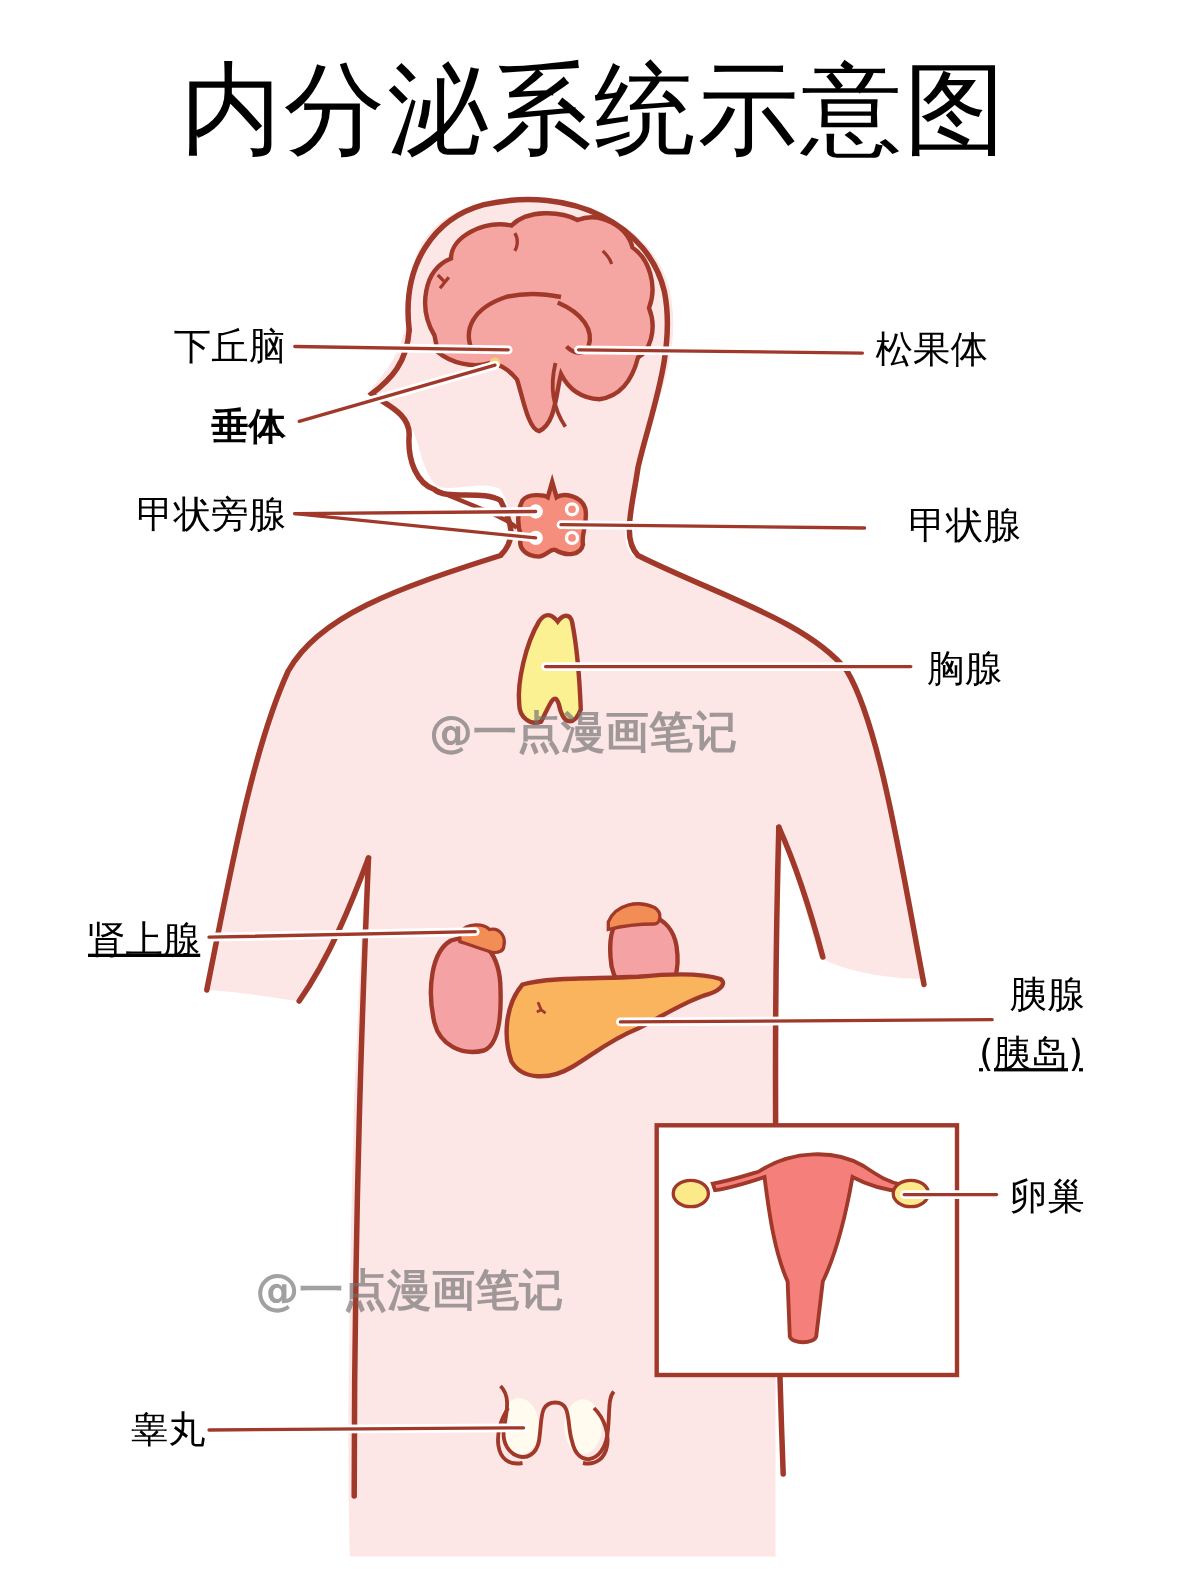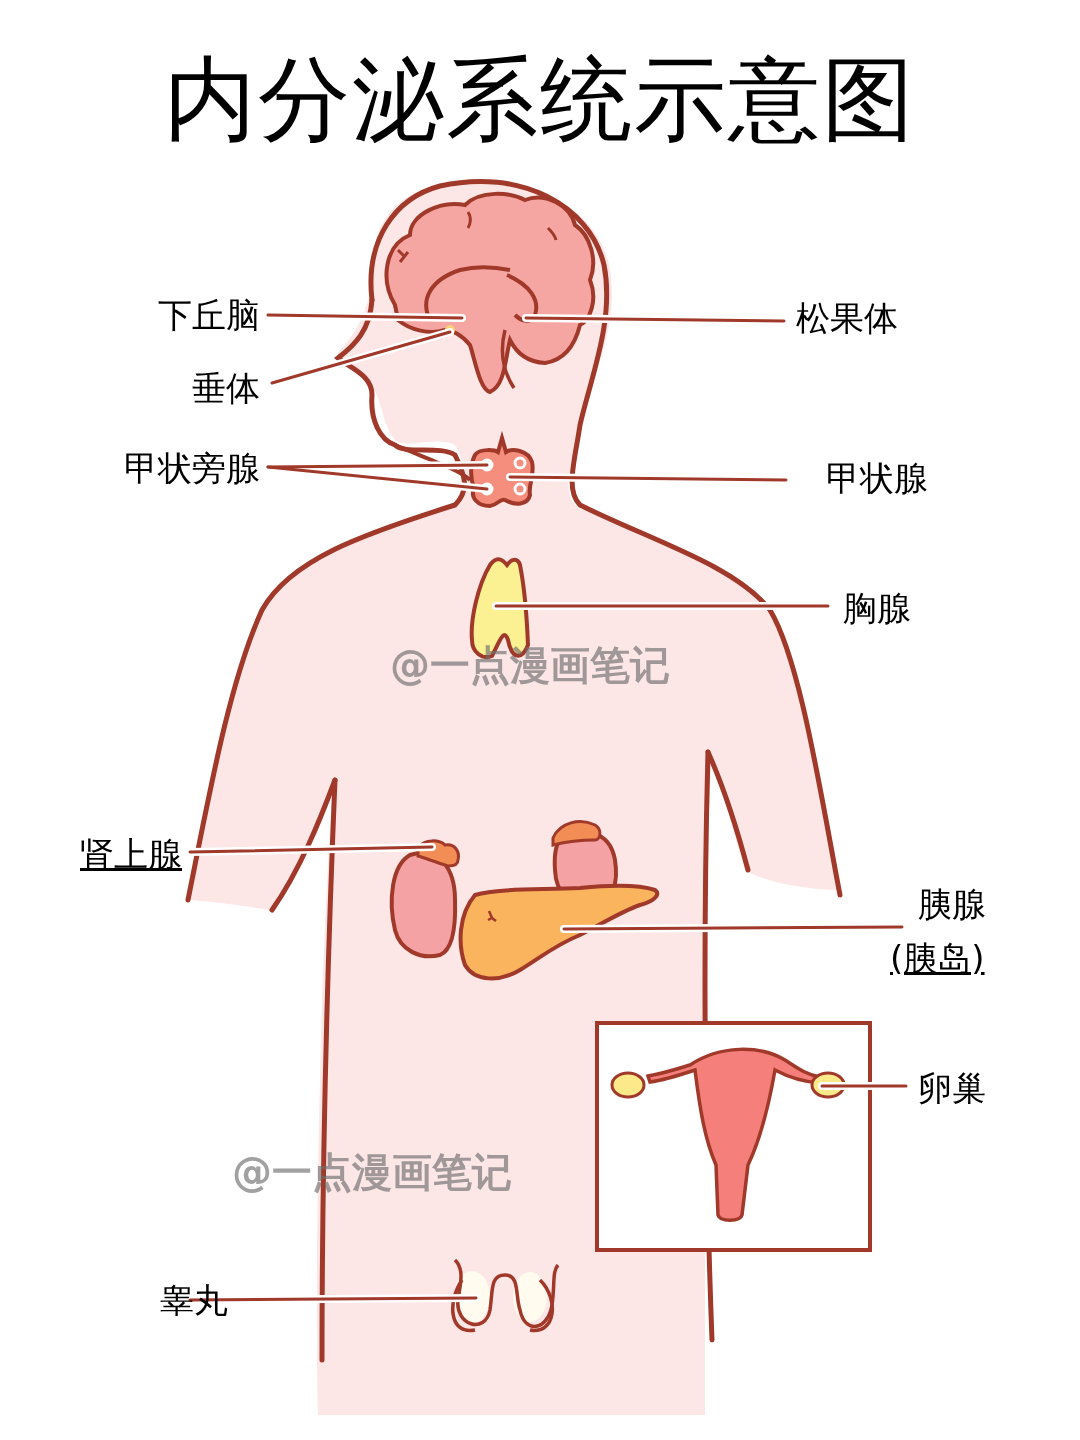--- a/index.html
+++ b/index.html
@@ -147,23 +147,23 @@
       <line x1="822" y1="1086" x2="906" y2="1086"></line>
       <line x1="190" y1="1300" x2="476" y2="1298"></line>
     </g>
   </g>
 </svg>
 
 <div class="watermark" style="left:390px; top:638px;">@一点漫画笔记</div>
 <div class="watermark" style="left:232px; top:1145px;">@一点漫画笔记</div>
 
 <div class="label l" style="right:820px; top:287px;">下丘脑</div>
-<div class="label l" style="right:820px; top:360px;">垂体</div>
+<div class="label l" style="right:820px; top:360px;font-weight:bold;">垂体</div>
 <div class="label l" style="right:820px; top:440px;">甲状旁腺</div>
 <div class="label l" style="right:898px; top:826px;text-decoration:underline;">肾上腺</div>
-<div class="label l" style="right:852px; top:1272px;">睾丸</div>
+<div class="label l" style="right:893px; top:1272px;">睾丸</div>
 
 <div class="label r" style="left:796px; top:290px;">松果体</div>
 <div class="label r" style="left:826px; top:450px;">甲状腺</div>
 <div class="label r" style="left:843px; top:580px;">胸腺</div>
 <div class="label r" style="left:918px; top:876px;">胰腺</div>
 <div class="label r" style="left:890px; top:930px;text-decoration:underline;">(胰岛)</div>
 <div class="label r" style="left:918px; top:1060px;">卵巢</div>
 
 </body></html>

